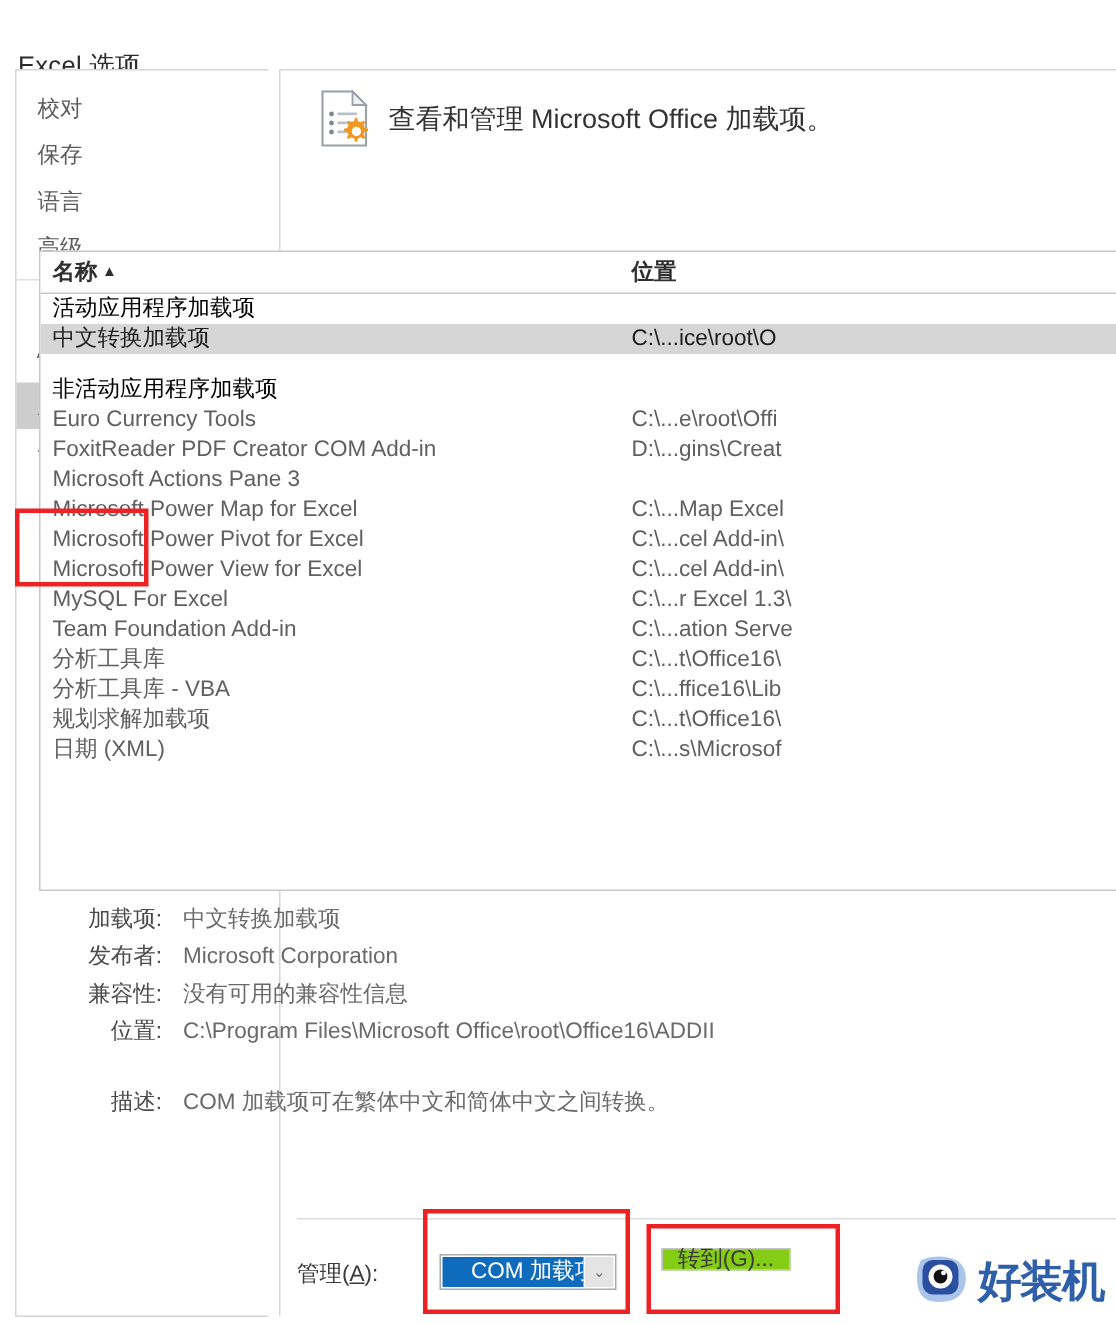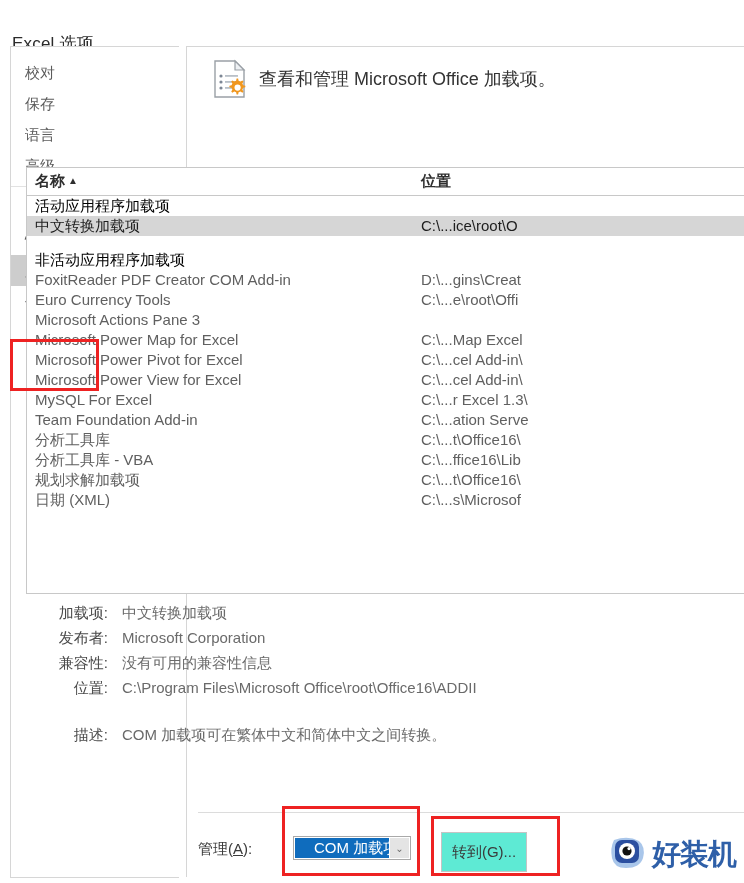--- a/index.html
+++ b/index.html
@@ -210,23 +210,23 @@
   }
   .combo .arrow {
     position: absolute; right: 1px; top: 1px;
     width: 19px; height: 20px;
     background: #e4e4e4;
     display: flex; align-items: center; justify-content: center;
     color: #6d6d6d; font-size: 10px;
   }
   .goto-btn {
     position: absolute; left: 441px; top: 832px;
-    width: 86px; height: 40px;
+    width: 86px; height: 15px;
     border: 1px solid #c4c4c4;
-    background: #5eead4;
+    background: #84cc16;
     display: flex; align-items: center; justify-content: center;
     font-size: 15px; color: #3a3a3a;
     box-sizing: border-box;
   }
 
   
   .watermark {
     position: absolute;
     left: 608px; top: 832px;
     width: 132px; height: 44px;
@@ -305,26 +305,26 @@
         <div class="row selected">
           <div class="nm">中文转换加载项</div>
           <div class="lc">C:\...ice\root\O</div>
         </div>
         <div class="row spacer"></div>
         <div class="row group">
           <div class="nm">非活动应用程序加载项</div>
           <div class="lc"></div>
         </div>
         <div class="row">
+          <div class="nm">Euro Currency Tools</div>
+          <div class="lc">C:\...e\root\Offi</div>
+        </div>
+        <div class="row">
           <div class="nm">FoxitReader PDF Creator COM Add-in</div>
           <div class="lc">D:\...gins\Creat</div>
-        </div>
-        <div class="row">
-          <div class="nm">Euro Currency Tools</div>
-          <div class="lc">C:\...e\root\Offi</div>
         </div>
         <div class="row">
           <div class="nm">Microsoft Actions Pane 3</div>
           <div class="lc"></div>
         </div>
         <div class="row">
           <div class="nm">Microsoft Power Map for Excel</div>
           <div class="lc">C:\...Map Excel </div>
         </div>
         <div class="row">

